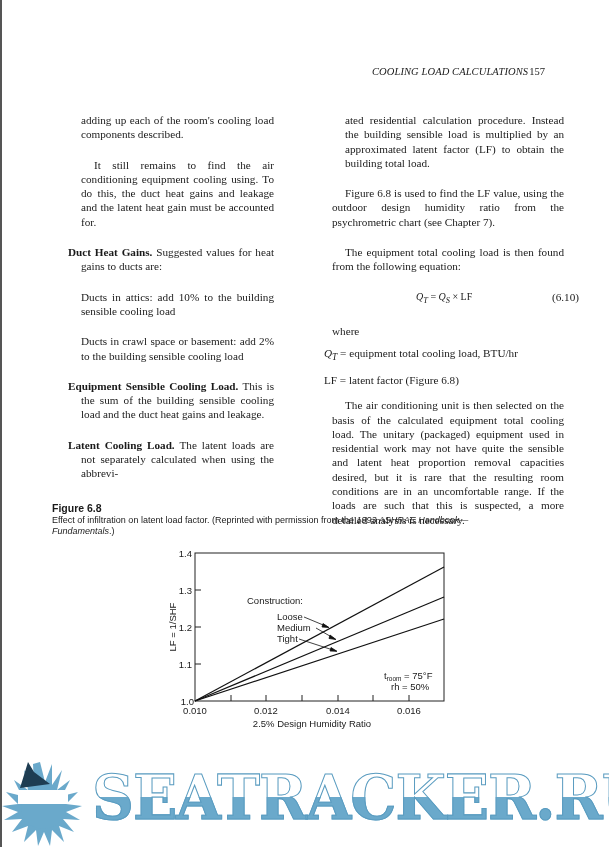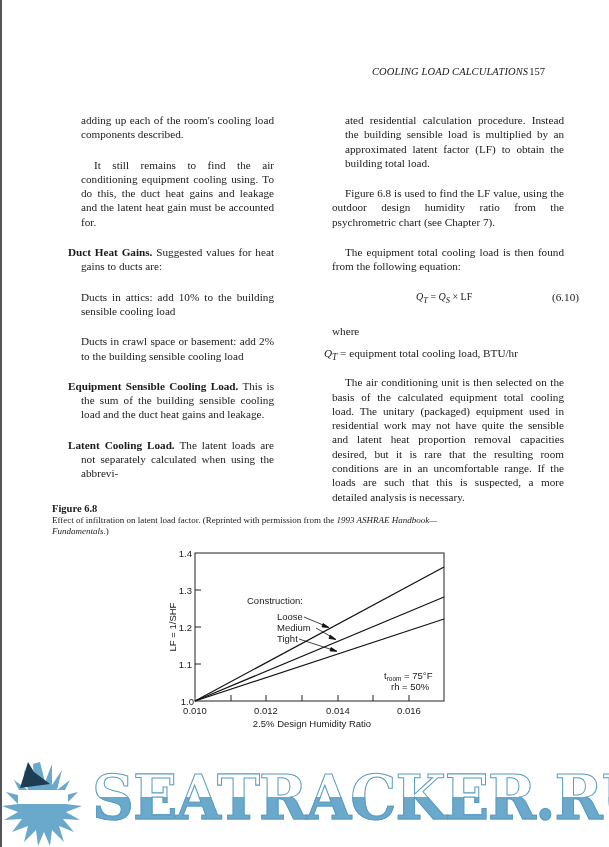--- a/index.html
+++ b/index.html
@@ -14,21 +14,21 @@
   .hang { padding-left:13px; text-indent:-13px; margin-top:4px !important; }
   .hang b { font-weight:bold; }
   .ind { padding-left:13px; }
   .indent-first { text-indent:13px; }
   .sub { padding-left:13px; }
   .eq { position:relative; height:18px; margin:8px 0 6px 0; }
   .eq .expr { position:absolute; left:92px; font-style:italic; font-size:10px;margin-left:8px; }
   .eq .expr .up { font-style:normal; }
   .eq .num { position:absolute; right:1px; }
   .defs p { margin:8px; line-height:15px; }
-  .fig-cap { position:absolute; left:52px; top:503px; width:420px; font-family:Liberation Serif, serif; font-size:9px; line-height:11.5px; }
+  .fig-cap { position:absolute; left:52px; top:503px; width:420px; font-family:Liberation Sans, sans-serif; font-size:9px; line-height:11.5px; }
   .fig-cap .fig-label { font-weight:bold; font-size:10.5px; display:block; }
   .fig-cap i { font-style:italic; }
   svg.chart { position:absolute; left:150px; top:540px; }
   .chart text { font-family:"Liberation Sans", sans-serif; font-size:9.5px; fill:#1a1a1a; }
   .watermark { position:absolute; left:0; top:752px; width:609px; height:95px; }
   .wm-text { position:absolute; left:92px; top:16px; font-family:"DejaVu Serif", serif; font-weight:bold; font-size:58px; letter-spacing:-1px; color:#6aa9cb; line-height:60px; transform:scaleY(1.05); -webkit-text-stroke:1px #5a9cc0; }
   .wm-text .fade { background:linear-gradient(to bottom,#fff 0%,#fff 48%,#6aa9cb 48%); -webkit-background-clip:text; background-clip:text; color:transparent; }
 </style>
 </head>
 <body>
@@ -53,20 +53,21 @@
   <p class="ind">ated residential calculation procedure. Instead the building sensible load is multiplied by an approximated latent factor (LF) to obtain the building total load.</p>
   <p class="indent-first" style="margin-top:12px">Figure 6.8 is used to find the LF value, using the outdoor design humidity ratio from the psychrometric chart (see Chapter 7).</p>
   <p class="indent-first" style="margin-top:2px">The equipment total cooling load is then found from the following equation:</p>
   <div class="eq">
     <span class="expr"><span>Q</span><sub>T</sub><span class="up"> = </span><span>Q</span><sub>S</sub><span class="up"> × LF</span></span>
     <span class="num">(6.10)</span>
   </div>
   <p style="margin-bottom:7px">where</p>
   <div class="defs">
     <p><i>Q</i><sub><i>T</i></sub><span> = equipment total cooling load, BTU/hr</span></p>
+    <p><span>LF</span><span> = latent factor (Figure 6.8)</span></p>
   </div>
   <p class="indent-first" style="margin-top:10px">The air conditioning unit is then selected on the basis of the calculated equipment total cooling load. The unitary (packaged) equipment used in residential work may not have quite the sensible and latent heat proportion removal capacities desired, but it is rare that the resulting room conditions are in an uncomfortable range. If the loads are such that this is suspected, a more detailed analysis is necessary.</p>
 </div>
 
 <div class="fig-cap">
   <span class="fig-label">Figure 6.8</span>
   <span>Effect of infiltration on latent load factor. (Reprinted with permission from the </span><i>1993 ASHRAE Handbook—Fundamentals</i><span>.)</span>
 </div>
 
 <svg class="chart" width="310" height="210" viewBox="150 540 310 210">

